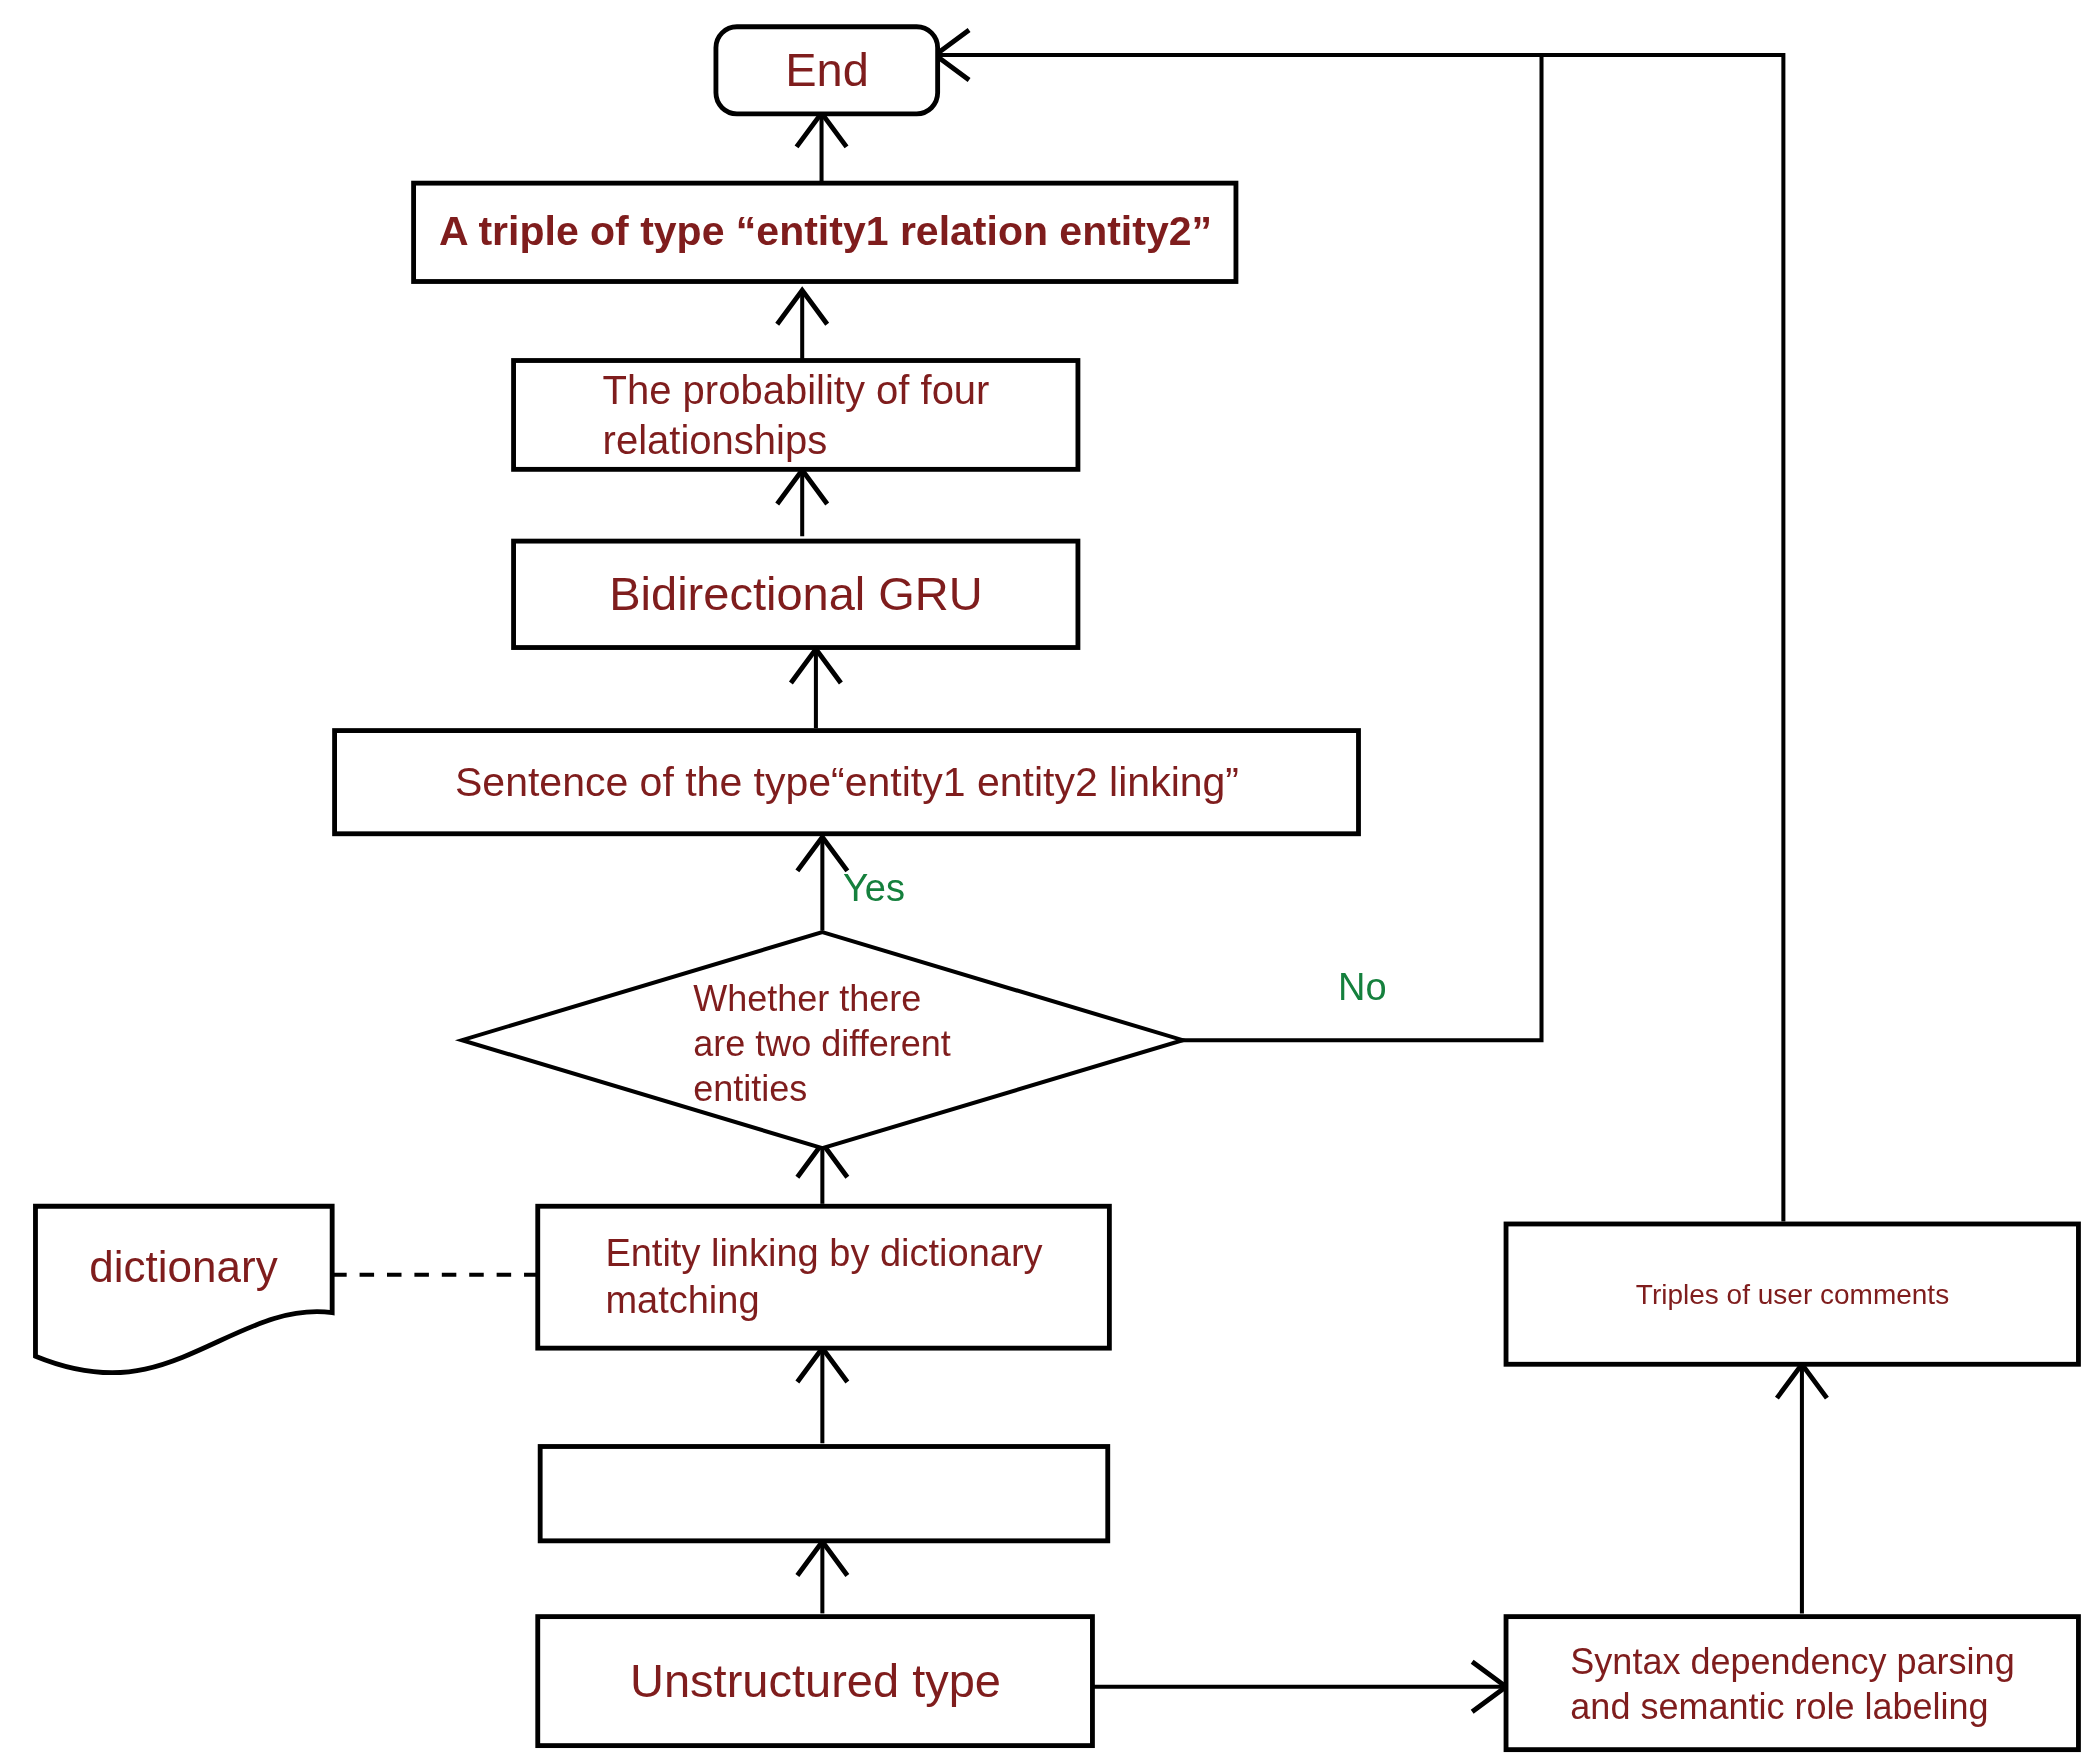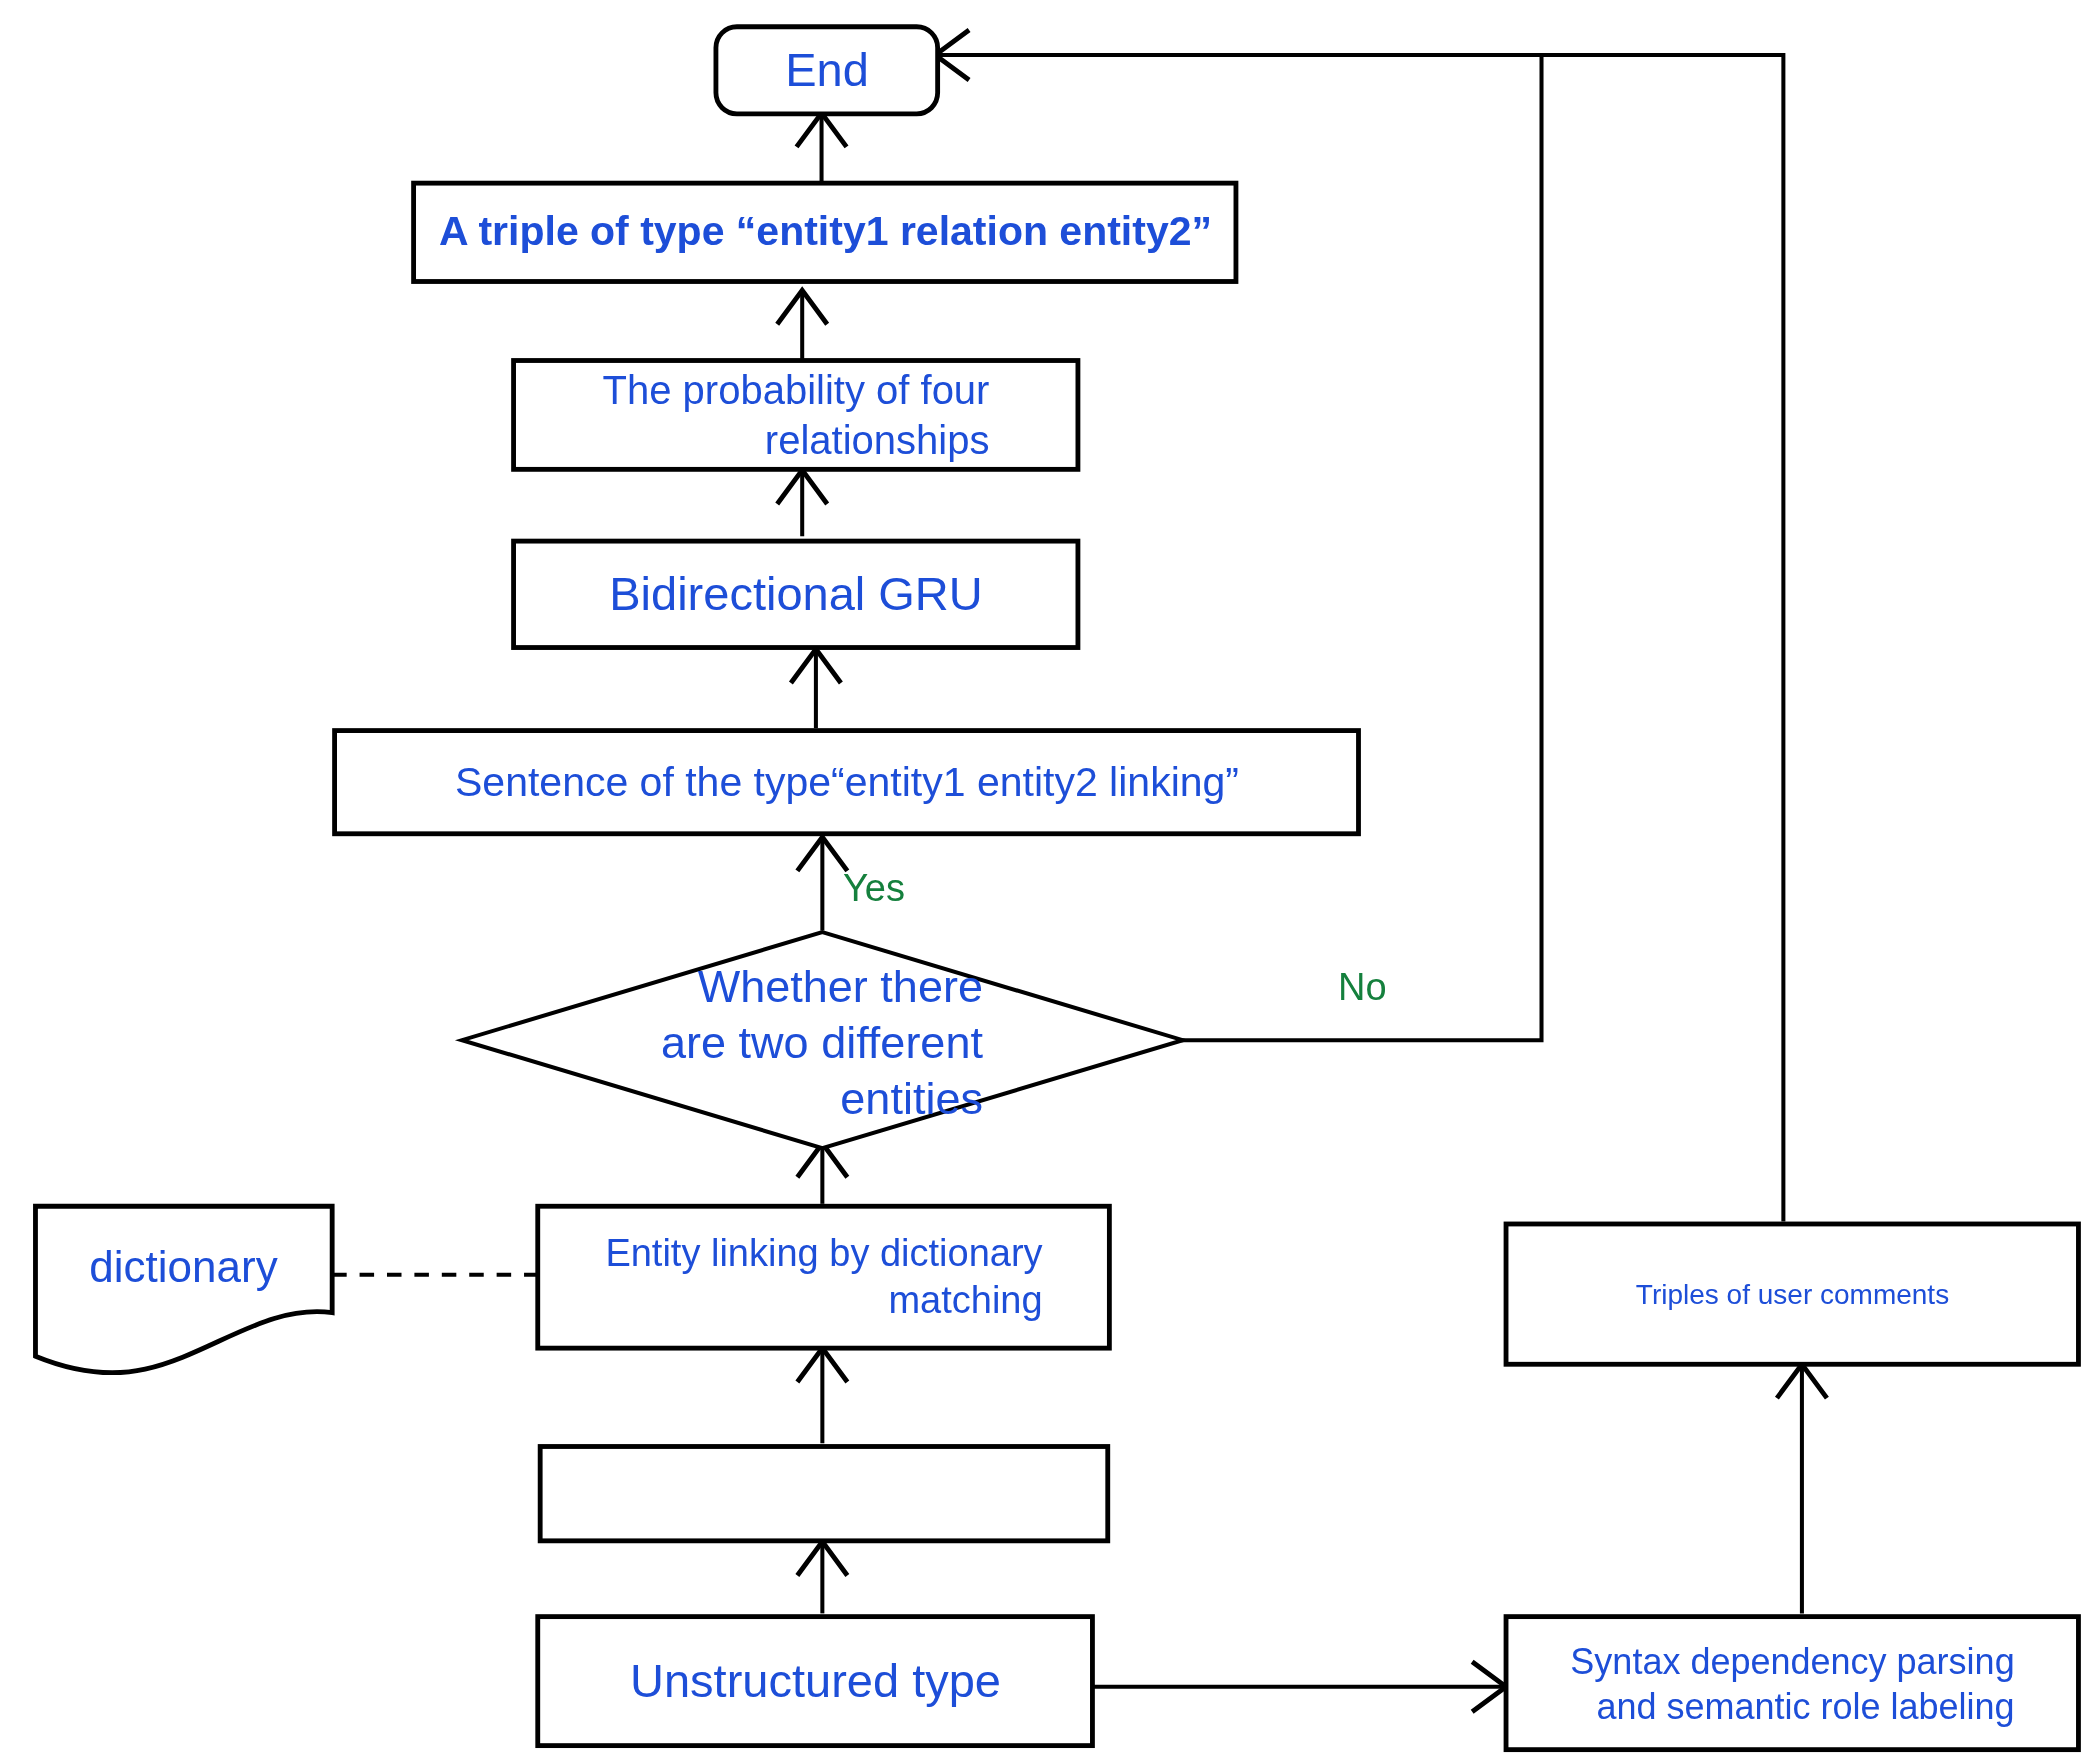--- a/index.html
+++ b/index.html
@@ -49,22 +49,22 @@
     stroke: #000000;
     stroke-width: 6;
     fill: none;
     stroke-linecap: butt;
   }
   .node-label {
     position: absolute;
     display: flex;
     align-items: center;
     justify-content: center;
-    text-align: right;
-    color: #1d4ed8;
+    text-align: left;
+    color: #7f1d1d;
     font-family: "Liberation Sans", sans-serif;
     line-height: 1.25;
     pointer-events: none;
     white-space: pre-line;
   }
   .edge-label {
     position: absolute;
     color: #15803d;
     font-family: "Liberation Sans", sans-serif;
     white-space: nowrap;
@@ -170,21 +170,21 @@
 
   <div class="node-label" style="left:414px; top:183px; width:823px; height:98px; font-size:41px;font-weight:bold;">A triple of type “entity1  relation  entity2”</div>
 
   <div class="node-label" style="left:514px; top:360px; width:564px; height:109px; font-size:40px;">The probability of four
 relationships</div>
 
   <div class="node-label" style="left:514px; top:541px; width:564px; height:106px; font-size:47px;">Bidirectional GRU</div>
 
   <div class="node-label" style="left:335px; top:731px; width:1024px; height:103px; font-size:41px;">Sentence of the type“entity1  entity2  linking”</div>
 
-  <div class="node-label" style="left:564px; top:948px; width:516px; height:190px; font-size:45px;">Whether there
+  <div class="node-label" style="left:564px; top:948px; width:516px; height:190px; font-size:36px;">Whether there
 are two different
 entities</div>
 
   <div class="node-label" style="left:538px; top:1206px; width:572px; height:142px; font-size:38px;">Entity linking by dictionary
 matching</div>
 
   <div class="node-label" style="left:35px; top:1206px; width:297px; height:121px; font-size:44px;">dictionary</div>
 
 
   <div class="node-label" style="left:538px; top:1617px; width:555px; height:129px; font-size:47px;">Unstructured type</div>

